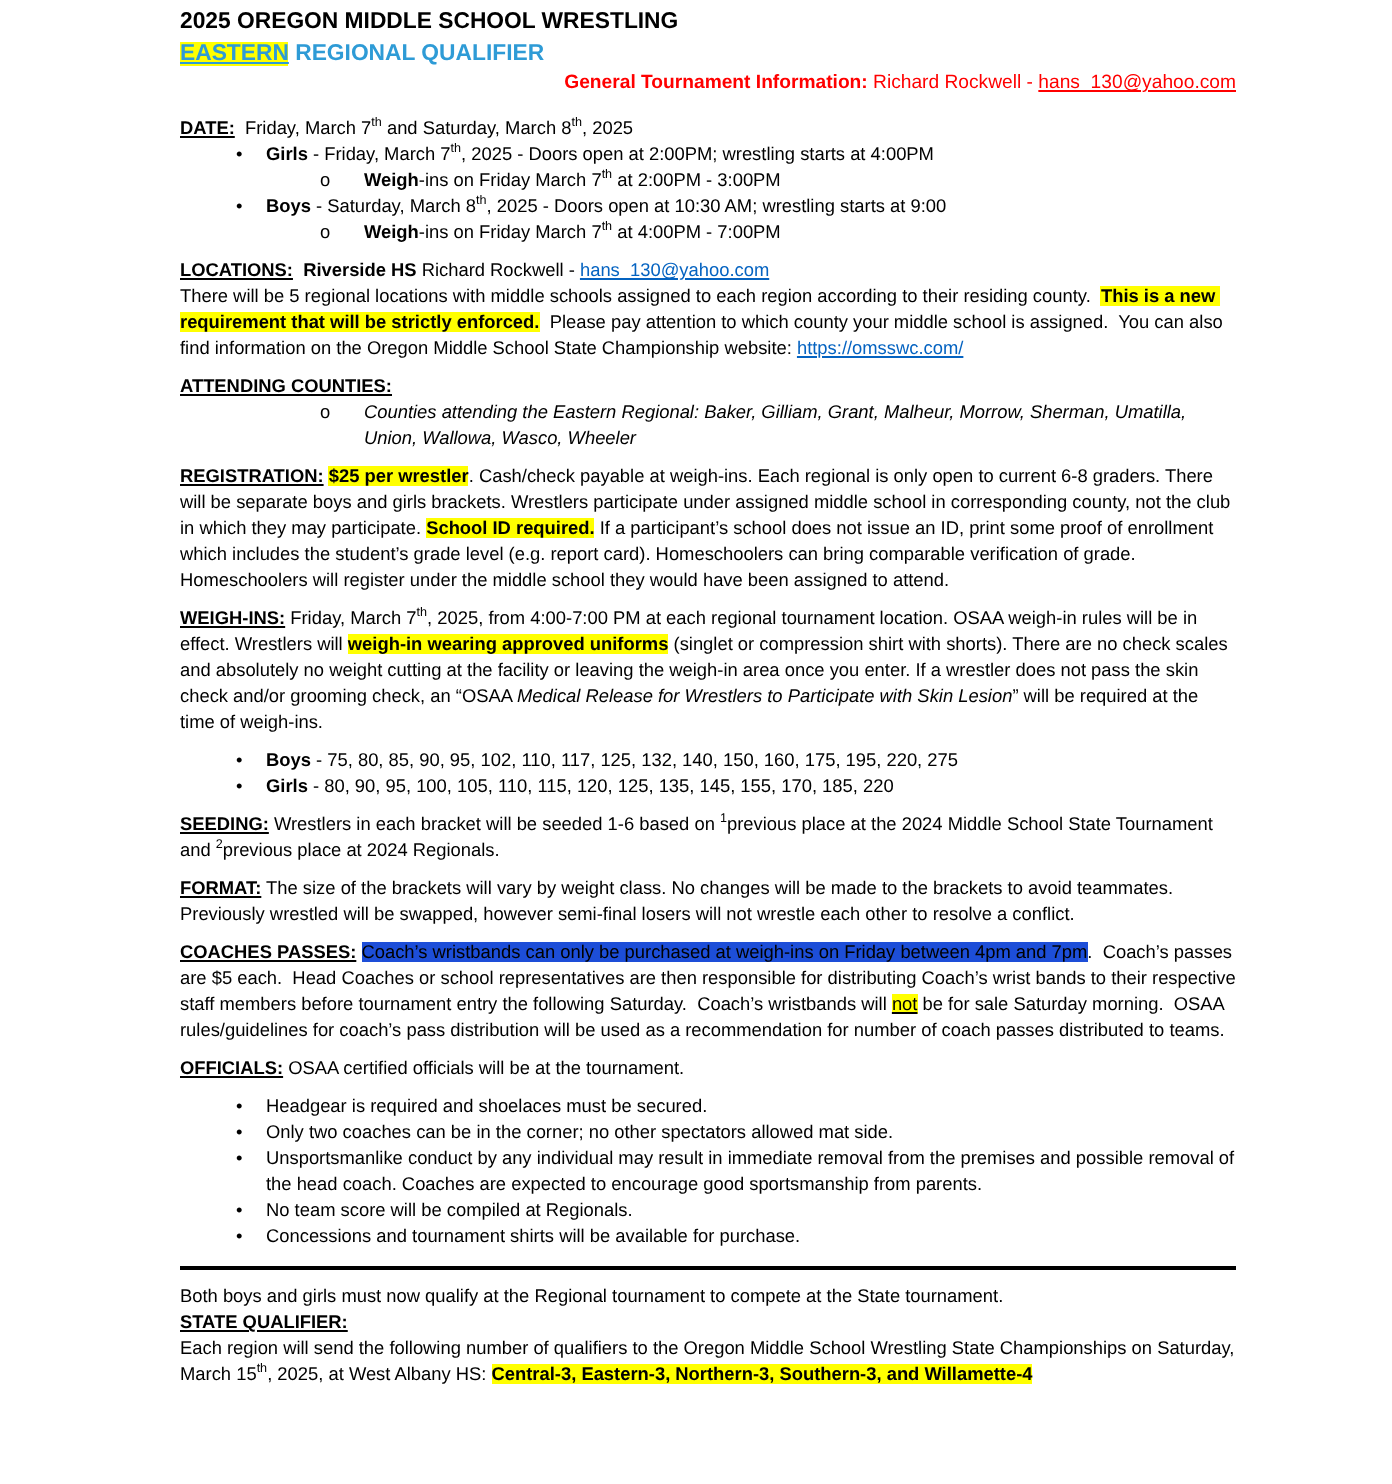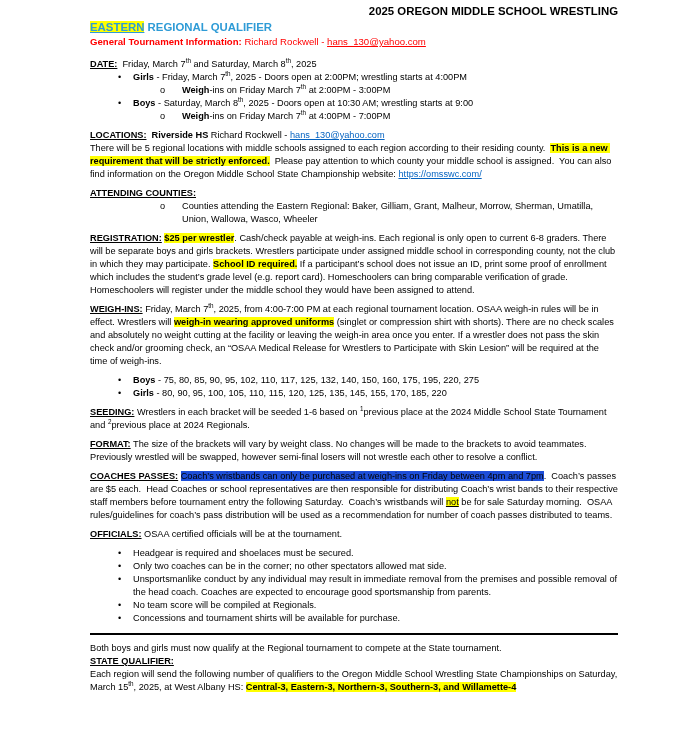--- a/index.html
+++ b/index.html
@@ -8,32 +8,32 @@
     width:696px;height:742px;
     overflow:hidden;
     background:#ffffff;
     font-family:"Liberation Sans",sans-serif;
     font-size:9.2px;
     line-height:13px;
     color:#000;
   }
   .content{padding:4px 78px 0 90px;}
   
-  .title1{text-align:right;font-weight:bold;font-size:11.4px;line-height:15px;white-space:pre-wrap;}
+  .title1{text-align:left;font-weight:bold;font-size:11.4px;line-height:15px;white-space:pre-wrap;}
   .title2{font-weight:bold;font-size:11.4px;line-height:16px;color:#2e9bd6;white-space:pre-wrap;}
   .region{background:#ffff00;text-decoration:underline;}
-  .title3{text-align:left;font-size:9.6px;line-height:14px;color:#ff0000;margin-bottom:9px;white-space:pre-wrap;}
+  .title3{text-align:right;font-size:9.6px;line-height:14px;color:#ff0000;margin-bottom:9px;white-space:pre-wrap;}
   .title3 .b{font-weight:bold;}
   .redlink{color:#ff0000;text-decoration:underline;cursor:pointer;}
   
   .para{white-space:pre-wrap;}
   .block{margin-bottom:6px;}
   .lbl{font-weight:bold;text-decoration:underline;}
   .b{font-weight:bold;}
-  .i{}
+  .i{font-style:italic;}
   .hl{background:#1d4ed8;}
   .hlb{background:#ffff00;font-weight:bold;}
   .hlu{background:#ffff00;text-decoration:underline;}
   .link{color:#0563c1;text-decoration:underline;cursor:pointer;}
   sup{font-size:6.3px;vertical-align:super;line-height:0;}
   
   .li1{display:flex;}
   .li1>.mk{flex:0 0 15px;margin-left:28px;text-align:left;}
   .li2{display:flex;}
   .li2>.mk{flex:0 0 22px;margin-left:70px;text-align:left;}

